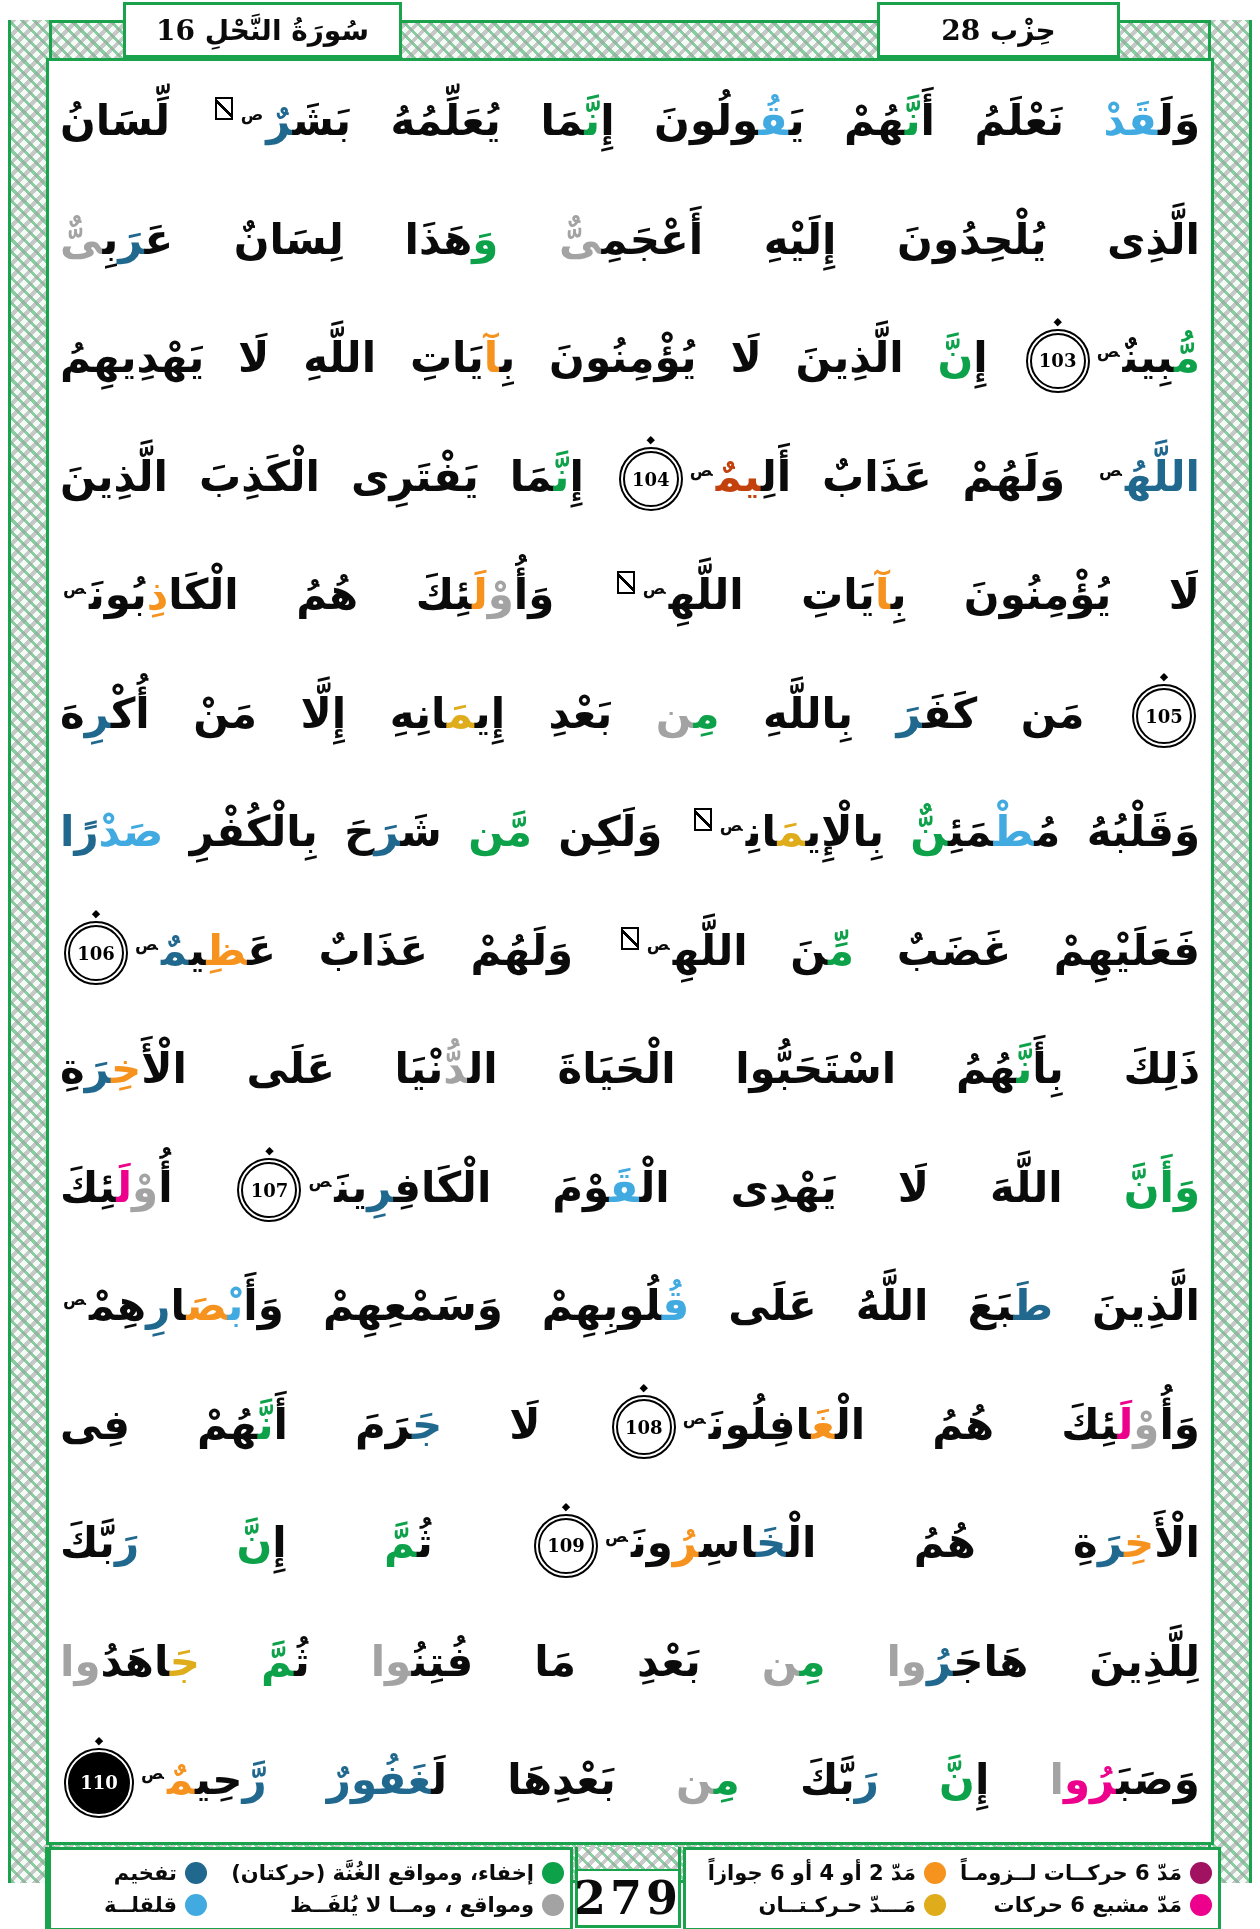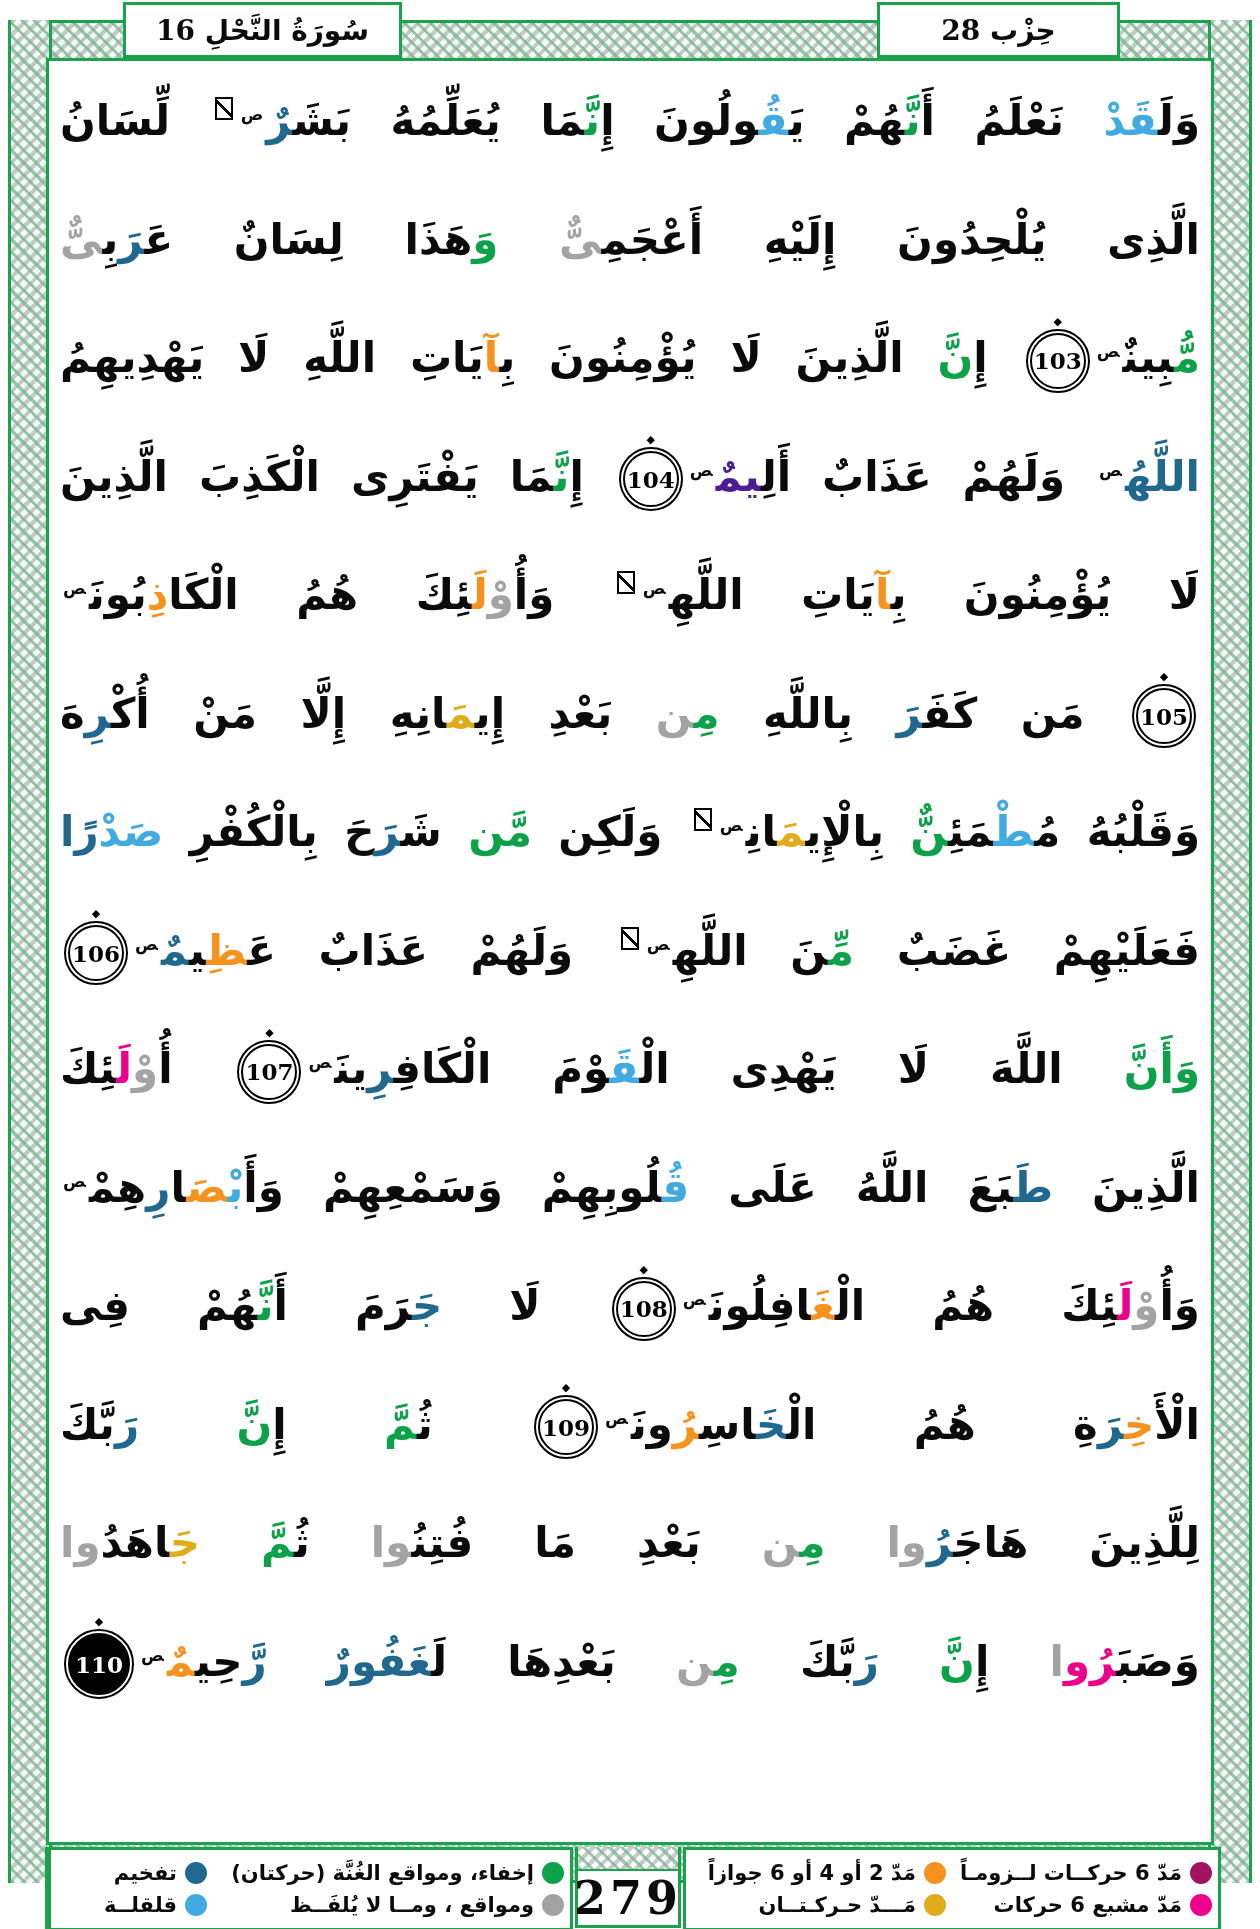--- a/index.html
+++ b/index.html
@@ -29,21 +29,21 @@
   .text-wrap{position:absolute;left:60px;right:60px;top:62px;z-index:3;}
   .qline{height:118.5px;line-height:118.5px;font-size:42px;font-weight:bold;
     direction:rtl;text-align:justify;text-align-last:justify;white-space:nowrap;
     font-family:"DejaVu Sans",sans-serif;}
   .supmark{font-size:0.40em;vertical-align:super;line-height:0;padding:0 3px;}
   .sqmark{display:inline-block;width:14px;height:19px;border:2px solid #000;margin:0 5px;
     vertical-align:super;
     background:linear-gradient(45deg,transparent 44%,#000 44%,#000 56%,transparent 56%);}
   .vbadge{position:relative;display:inline-flex;align-items:center;justify-content:center;
     width:52px;height:52px;border:2.5px solid #000;border-radius:50%;outline:2px solid #000;outline-offset:2px;
-    direction:ltr;font-family:"DejaVu Serif","DejaVu Sans",serif;font-size:23px;font-weight:bold;
+    direction:ltr;font-family:"DejaVu Serif","DejaVu Sans",serif;font-size:18px;font-weight:bold;
     vertical-align:middle;margin:0 8px;line-height:normal;background:#fff;color:#000;}
   .vbadge::before{content:"◆";position:absolute;top:-20px;left:50%;transform:translateX(-50%);
     font-size:11px;color:#000;}
   .vbadge.filled{background:#000;color:#fff;width:58px;height:58px;}
   
   .legend-box{position:absolute;background:#fff;border:3px solid #1ba24c;z-index:5;
     direction:rtl;display:flex;align-items:stretch;}
   .legend-right{left:683px;width:532px;top:1847px;height:78px;}
   .legend-left{left:45px;width:522px;top:1847px;height:78px;}
   .legend-col{display:flex;flex-direction:column;justify-content:space-evenly;padding:2px 6px;}
@@ -76,25 +76,26 @@
     <span>سُورَةُ النَّحْلِ 16</span>
   </div>
   <div class="hbox hbox-hizb">
     <span>حِزْب 28</span>
   </div>
 
   <div class="text-wrap">
       <div class="qline"><span>وَلَ</span><span style="color: rgb(65, 170, 225);">قَدْ</span><span> نَعْلَمُ أَ</span><span style="color: rgb(13, 161, 74);">نَّ</span><span>هُمْ يَ</span><span style="color: rgb(65, 170, 225);">قُ</span><span>ولُونَ إِ</span><span style="color: rgb(13, 161, 74);">نَّ</span><span>مَا يُعَلِّمُهُ بَشَ</span><span style="color: rgb(33, 104, 143);">رٌ</span><span class="supmark">ص</span><span class="sqmark"></span><span> لِّسَانُ</span></div>
       <div class="qline"><span>الَّذِى يُلْحِدُونَ إِلَيْهِ أَعْجَمِ</span><span style="color: rgb(163, 163, 163);">ىٌّ</span><span> </span><span style="color: rgb(13, 161, 74);">وَ</span><span>هَذَا لِسَانٌ عَ</span><span style="color: rgb(33, 104, 143);">رَ</span><span>بِ</span><span style="color: rgb(163, 163, 163);">ىٌّ</span></div>
       <div class="qline"><span style="color: rgb(13, 161, 74);">مُّ</span><span>بِينٌ</span><span class="supmark">ص</span><span class="vbadge">103</span><span> إِ</span><span style="color: rgb(13, 161, 74);">نَّ</span><span> الَّذِينَ لَا يُؤْمِنُونَ بِ</span><span style="color: rgb(246, 146, 30);">آ</span><span>يَاتِ اللَّهِ لَا يَهْدِيهِمُ</span></div>
-      <div class="qline"><span style="color: rgb(33, 104, 143);">اللَّهُ</span><span class="supmark">ص</span><span> وَلَهُمْ عَذَابٌ أَلِ</span><span style="color: #4c1d95;">يمٌ</span><span class="supmark">ص</span><span class="vbadge">104</span><span> إِ</span><span style="color: rgb(13, 161, 74);">نَّ</span><span>مَا يَفْتَرِى الْكَذِبَ الَّذِينَ</span></div>
+      <div class="qline"><span style="color: rgb(33, 104, 143);">اللَّهُ</span><span class="supmark">ص</span><span> وَلَهُمْ عَذَابٌ أَلِ</span><span style="color: #c2410c;">يمٌ</span><span class="supmark">ص</span><span class="vbadge">104</span><span> إِ</span><span style="color: rgb(13, 161, 74);">نَّ</span><span>مَا يَفْتَرِى الْكَذِبَ الَّذِينَ</span></div>
       <div class="qline"><span>لَا يُؤْمِنُونَ بِ</span><span style="color: rgb(246, 146, 30);">آ</span><span>يَاتِ اللَّهِ</span><span class="supmark">ص</span><span class="sqmark"></span><span> وَأُ</span><span style="color: rgb(163, 163, 163);">وْ</span><span style="color: rgb(246, 146, 30);">لَ</span><span>ئِكَ هُمُ الْكَا</span><span style="color: rgb(246, 146, 30);">ذِ</span><span>بُونَ</span><span class="supmark">ص</span></div>
       <div class="qline"><span class="vbadge">105</span><span> مَن كَفَ</span><span style="color: rgb(33, 104, 143);">رَ</span><span> بِاللَّهِ </span><span style="color: rgb(13, 161, 74);">مِ</span><span style="color: rgb(163, 163, 163);">ن</span><span> بَعْدِ إِي</span><span style="color: rgb(223, 172, 28);">مَ</span><span>انِهِ إِلَّا مَنْ أُكْ</span><span style="color: rgb(33, 104, 143);">رِ</span><span>هَ</span></div>
       <div class="qline"><span>وَقَلْبُهُ مُ</span><span style="color: rgb(65, 170, 225);">طْ</span><span>مَئِ</span><span style="color: rgb(13, 161, 74);">نٌّ</span><span> بِالْإِي</span><span style="color: rgb(223, 172, 28);">مَ</span><span>انِ</span><span class="supmark">ص</span><span class="sqmark"></span><span> وَلَكِن </span><span style="color: rgb(13, 161, 74);">مَّن</span><span> شَ</span><span style="color: rgb(33, 104, 143);">رَ</span><span>حَ بِالْكُفْرِ </span><span style="color: rgb(65, 170, 225);">صَدْ</span><span style="color: rgb(33, 104, 143);">رًا</span></div>
       <div class="qline"><span>فَعَلَيْهِمْ غَضَبٌ </span><span style="color: rgb(13, 161, 74);">مِّ</span><span>نَ اللَّهِ</span><span class="supmark">ص</span><span class="sqmark"></span><span> وَلَهُمْ عَذَابٌ عَ</span><span style="color: rgb(246, 146, 30);">ظِ</span><span>ي</span><span style="color: rgb(33, 104, 143);">مٌ</span><span class="supmark">ص</span><span class="vbadge">106</span></div>
+      <div class="qline"><span>ذَلِكَ بِأَ</span><span style="color: rgb(13, 161, 74);">نَّ</span><span>هُمُ اسْتَحَبُّوا الْحَيَاةَ ال</span><span style="color: rgb(163, 163, 163);">دُّ</span><span>نْيَا عَلَى الْأَ</span><span style="color: rgb(246, 146, 30);">خِ</span><span style="color: rgb(33, 104, 143);">رَ</span><span>ةِ</span></div>
       <div class="qline"><span style="color: rgb(13, 161, 74);">وَأَ</span><span style="color: rgb(13, 161, 74);">نَّ</span><span> اللَّهَ لَا يَهْدِى الْ</span><span style="color: rgb(65, 170, 225);">قَ</span><span>وْمَ الْكَافِ</span><span style="color: rgb(33, 104, 143);">رِ</span><span>ينَ</span><span class="supmark">ص</span><span class="vbadge">107</span><span> أُ</span><span style="color: rgb(163, 163, 163);">وْ</span><span style="color: rgb(236, 0, 140);">لَ</span><span>ئِكَ</span></div>
       <div class="qline"><span>الَّذِينَ </span><span style="color: rgb(33, 104, 143);">طَ</span><span>بَعَ اللَّهُ عَلَى </span><span style="color: rgb(65, 170, 225);">قُ</span><span>لُوبِهِمْ وَسَمْعِهِمْ وَأَ</span><span style="color: rgb(65, 170, 225);">بْ</span><span style="color: rgb(246, 146, 30);">صَ</span><span>ا</span><span style="color: rgb(33, 104, 143);">رِ</span><span>هِمْ</span><span class="supmark">ص</span></div>
       <div class="qline"><span>وَأُ</span><span style="color: rgb(163, 163, 163);">وْ</span><span style="color: rgb(236, 0, 140);">لَ</span><span>ئِكَ هُمُ الْ</span><span style="color: rgb(246, 146, 30);">غَ</span><span>افِلُونَ</span><span class="supmark">ص</span><span class="vbadge">108</span><span> لَا </span><span style="color: rgb(33, 104, 143);">جَ</span><span>رَمَ أَ</span><span style="color: rgb(13, 161, 74);">نَّ</span><span>هُمْ فِى</span></div>
       <div class="qline"><span>الْأَ</span><span style="color: rgb(246, 146, 30);">خِ</span><span style="color: rgb(33, 104, 143);">رَ</span><span>ةِ هُمُ الْ</span><span style="color: rgb(33, 104, 143);">خَ</span><span>اسِ</span><span style="color: rgb(246, 146, 30);">رُ</span><span>ونَ</span><span class="supmark">ص</span><span class="vbadge">109</span><span> ثُ</span><span style="color: rgb(13, 161, 74);">مَّ</span><span> إِ</span><span style="color: rgb(13, 161, 74);">نَّ</span><span> </span><span style="color: rgb(33, 104, 143);">رَ</span><span>بَّكَ</span></div>
       <div class="qline"><span>لِلَّذِينَ هَاجَ</span><span style="color: rgb(33, 104, 143);">رُ</span><span style="color: rgb(163, 163, 163);">وا</span><span> </span><span style="color: rgb(13, 161, 74);">مِ</span><span style="color: rgb(163, 163, 163);">ن</span><span> بَعْدِ مَا فُتِنُ</span><span style="color: rgb(163, 163, 163);">وا</span><span> ثُ</span><span style="color: rgb(13, 161, 74);">مَّ</span><span> </span><span style="color: rgb(223, 172, 28);">جَ</span><span>اهَدُ</span><span style="color: rgb(163, 163, 163);">وا</span></div>
       <div class="qline"><span>وَصَبَ</span><span style="color: rgb(236, 0, 140);">رُو</span><span style="color: rgb(163, 163, 163);">ا</span><span> إِ</span><span style="color: rgb(13, 161, 74);">نَّ</span><span> </span><span style="color: rgb(33, 104, 143);">رَ</span><span>بَّكَ </span><span style="color: rgb(13, 161, 74);">مِ</span><span style="color: rgb(163, 163, 163);">ن</span><span> بَعْدِهَا لَ</span><span style="color: rgb(33, 104, 143);">غَفُورٌ</span><span> </span><span style="color: rgb(33, 104, 143);">رَّ</span><span>حِي</span><span style="color: rgb(246, 146, 30);">مٌ</span><span class="supmark">ص</span><span class="vbadge filled">110</span></div>
     </div>
 
   <div class="legend-box legend-right">
     <div class="legend-col" style="flex:1">

